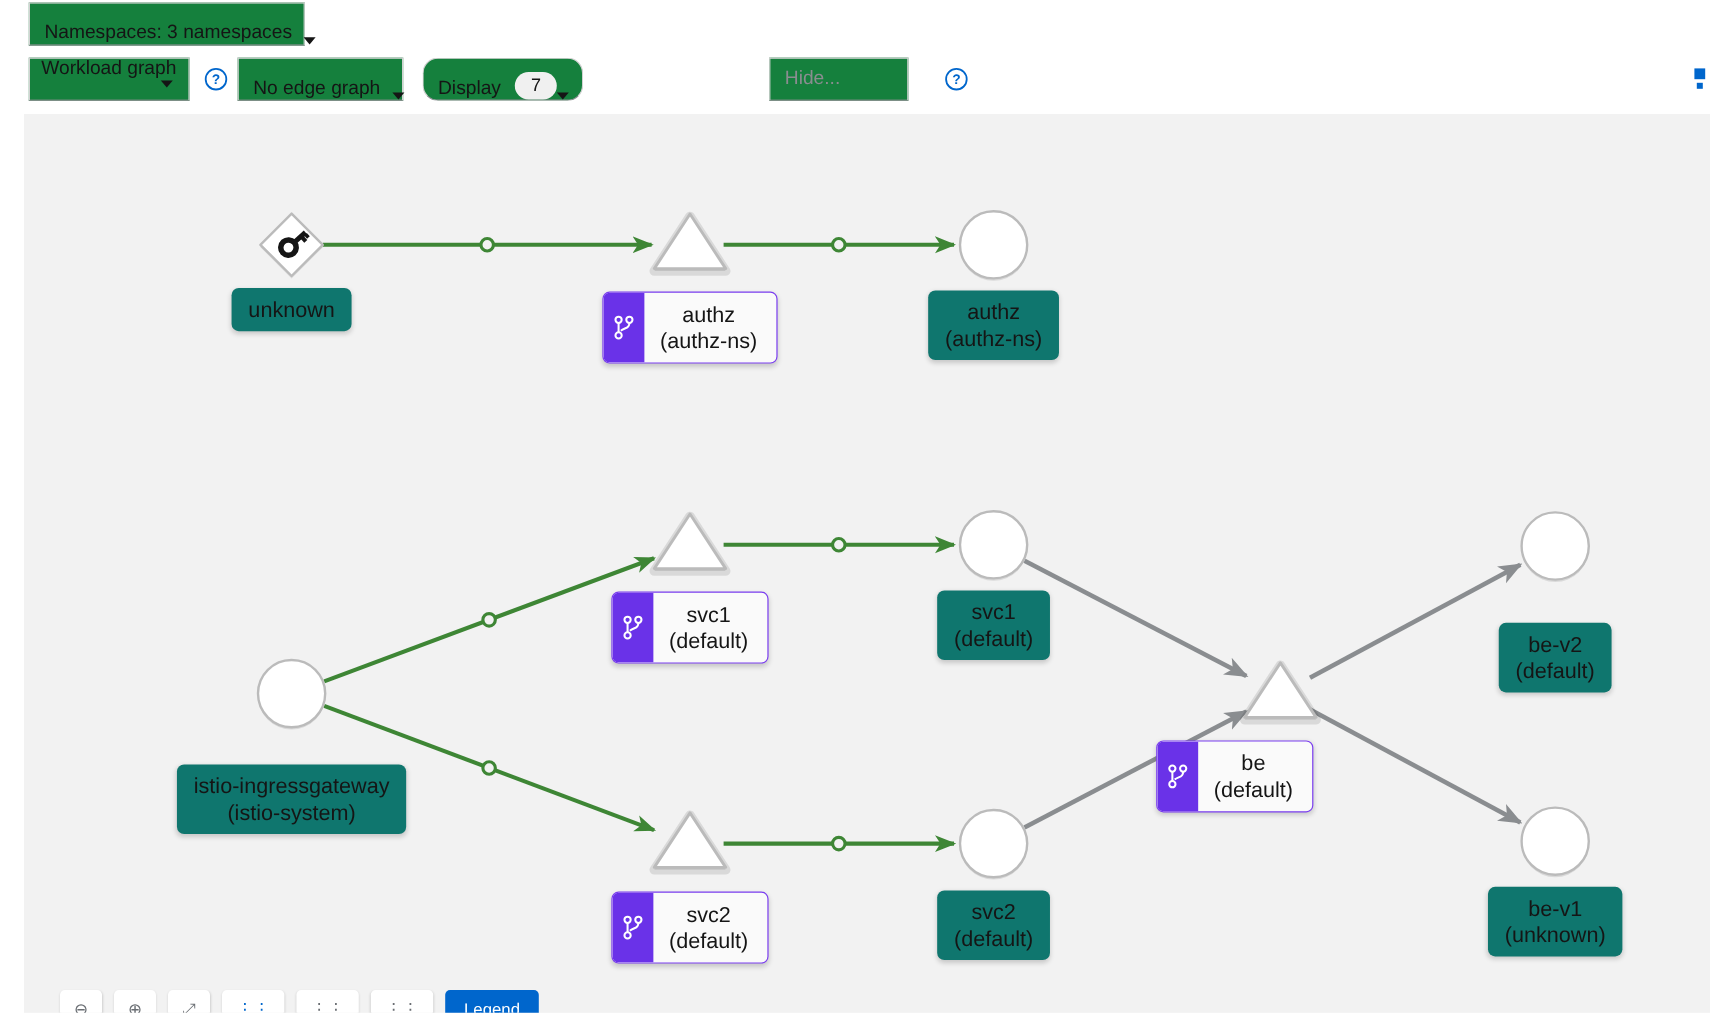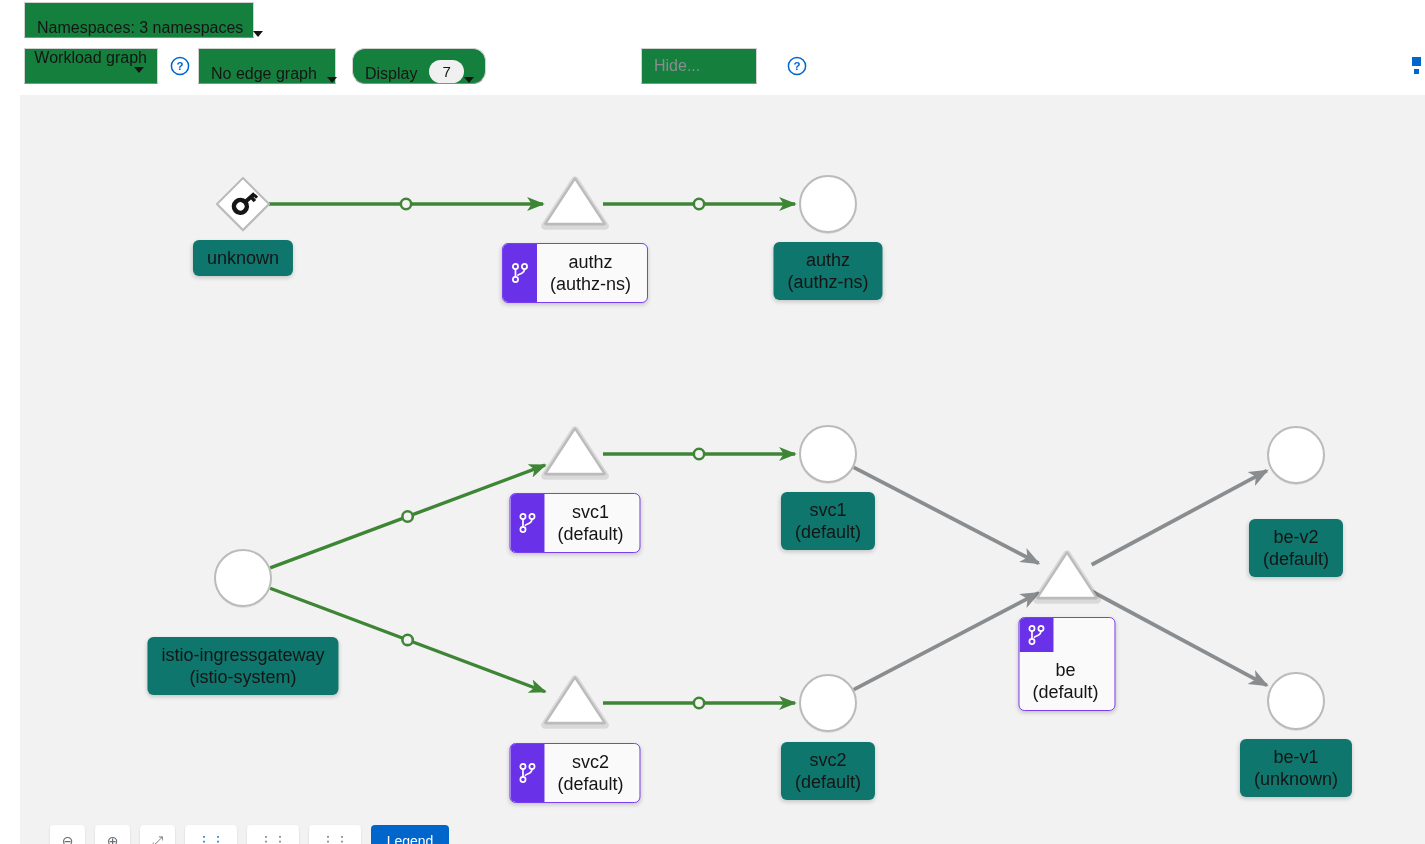--- a/index.html
+++ b/index.html
@@ -326,21 +326,21 @@
       <div class="node-label badged" style="left: 555px; top: 648px;"><div class="badge-strip"><svg width="20" height="22" viewBox="0 0 20 22">
             <circle cx="5.5" cy="4.5" r="2.6" fill="none" stroke="#fff" stroke-width="1.7"></circle>
             <circle cx="5.5" cy="17.5" r="2.6" fill="none" stroke="#fff" stroke-width="1.7"></circle>
             <circle cx="14.5" cy="4.5" r="2.6" fill="none" stroke="#fff" stroke-width="1.7"></circle>
             <path d="M5.5 7.1 V14.9" stroke="#fff" stroke-width="1.7" fill="none"></path>
             <path d="M14.5 7.1 C14.5 12.0 10.5 11.0 7.4 13.6" stroke="#fff" stroke-width="1.7" fill="none"></path>
           </svg></div><div class="badge-text">svc2
 (default)</div></div>
       <div class="node-label" style="left: 808px; top: 647px;">svc2
 (default)</div>
-      <div class="node-label badged" style="left: 1047px; top: 522px; flex-direction: column;"><div class="badge-strip"><svg width="20" height="22" viewBox="0 0 20 22">
+      <div class="node-label badged" style="left: 1009px; top: 522px;"><div class="badge-strip"><svg width="20" height="22" viewBox="0 0 20 22">
             <circle cx="5.5" cy="4.5" r="2.6" fill="none" stroke="#fff" stroke-width="1.7"></circle>
             <circle cx="5.5" cy="17.5" r="2.6" fill="none" stroke="#fff" stroke-width="1.7"></circle>
             <circle cx="14.5" cy="4.5" r="2.6" fill="none" stroke="#fff" stroke-width="1.7"></circle>
             <path d="M5.5 7.1 V14.9" stroke="#fff" stroke-width="1.7" fill="none"></path>
             <path d="M14.5 7.1 C14.5 12.0 10.5 11.0 7.4 13.6" stroke="#fff" stroke-width="1.7" fill="none"></path>
           </svg></div><div class="badge-text">be
 (default)</div></div>
       <div class="node-label" style="left: 1276px; top: 410px; margin-top: 14px;">be-v2
 (default)</div>
       <div class="node-label" style="left: 1276px; top: 644px;">be-v1

